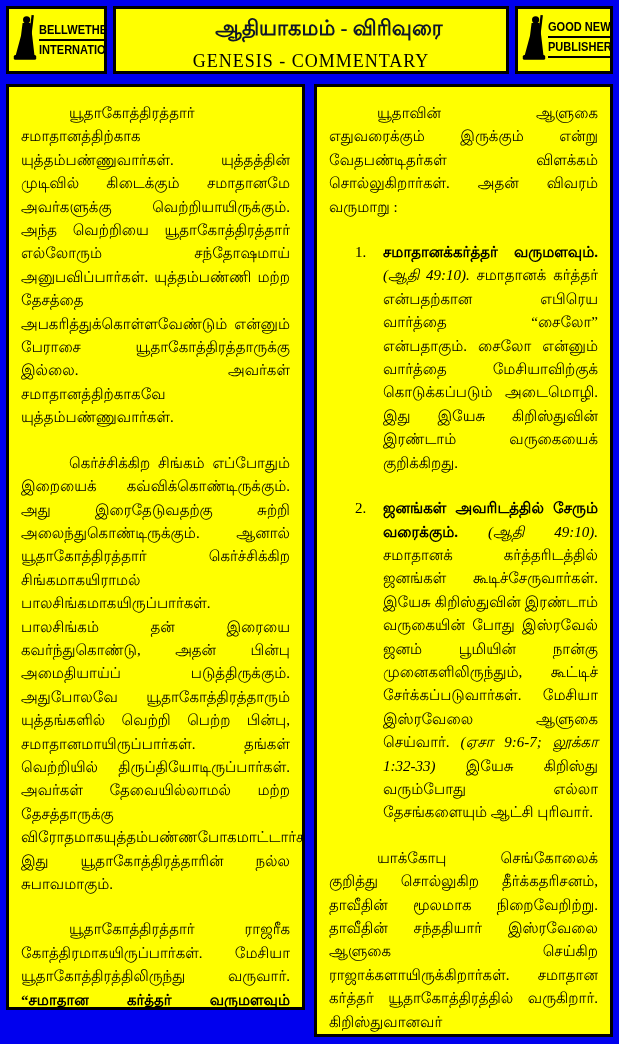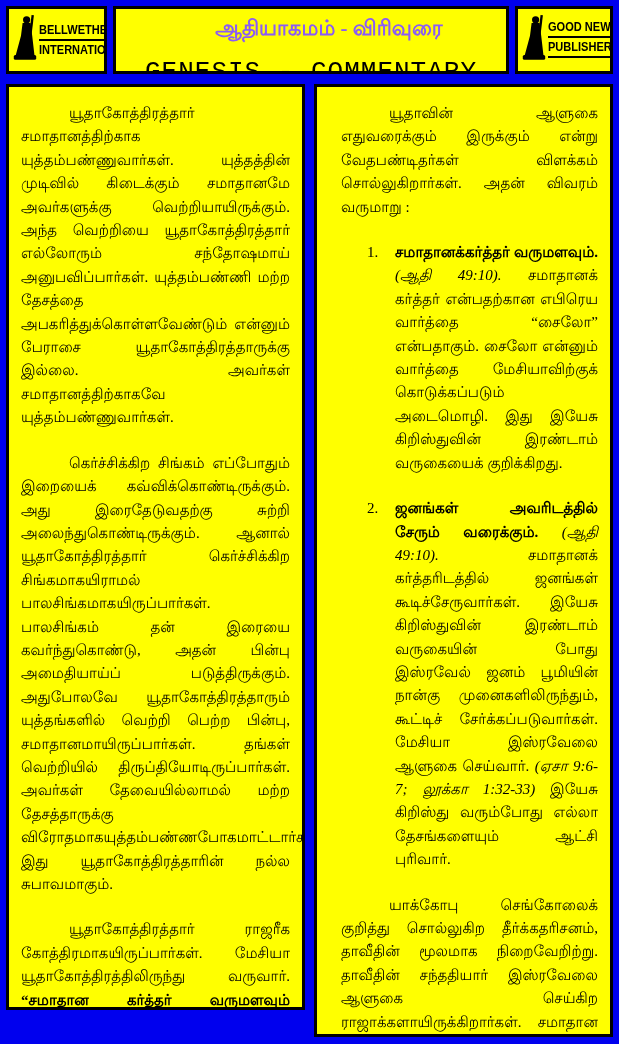--- a/index.html
+++ b/index.html
@@ -23,31 +23,31 @@
   .logo-inner{display:flex;align-items:center;height:100%;padding:0 3px;}
   .logo-icon{flex:0 0 auto;margin:2px 2px 0 1px;}
   .logo-text{display:flex;flex-direction:column;justify-content:center;}
   .logo-line{
     font-family:"Liberation Sans","DejaVu Sans",sans-serif;
     font-weight:bold;font-size:12px;line-height:15px;color:#000;
     letter-spacing:0px;white-space:nowrap;transform:scaleX(0.92);transform-origin:left;
   }
   .logo-underline{border-bottom:2px solid #000;padding-bottom:1px;margin-bottom:2px;}
   .title-tamil{
-    font-weight:bold;font-size:21px;color:#8b5cf6;margin-top:7px;
+    font-weight:bold;font-size:21px;color:#0f172a;margin-top:7px;
     font-family:"Liberation Serif","DejaVu Serif",serif;
     padding-left:36px;
   }
   .title-english{
-    font-family:Liberation Mono, monospace;
-    font-size:26px;color:#000;letter-spacing:1px;margin-top:14px;
+    font-family:Liberation Serif, serif;
+    font-size:18px;color:#000;letter-spacing:1px;margin-top:8px;
   }
   
   #col-left{left:6px;top:84px;width:299px;height:926px;}
-  #col-right{left:314px;top:84px;width:299px;height:953px;padding-left:12px;}
+  #col-right{left:314px;top:84px;width:299px;height:953px;}
   .col-inner{
     padding:0 12px;
     color:#000;
     font-size:15px;
     line-height:23.4px;
     text-align:justify;
   }
   .para{
     margin:22px 0 0 0;
     text-indent:48px;

